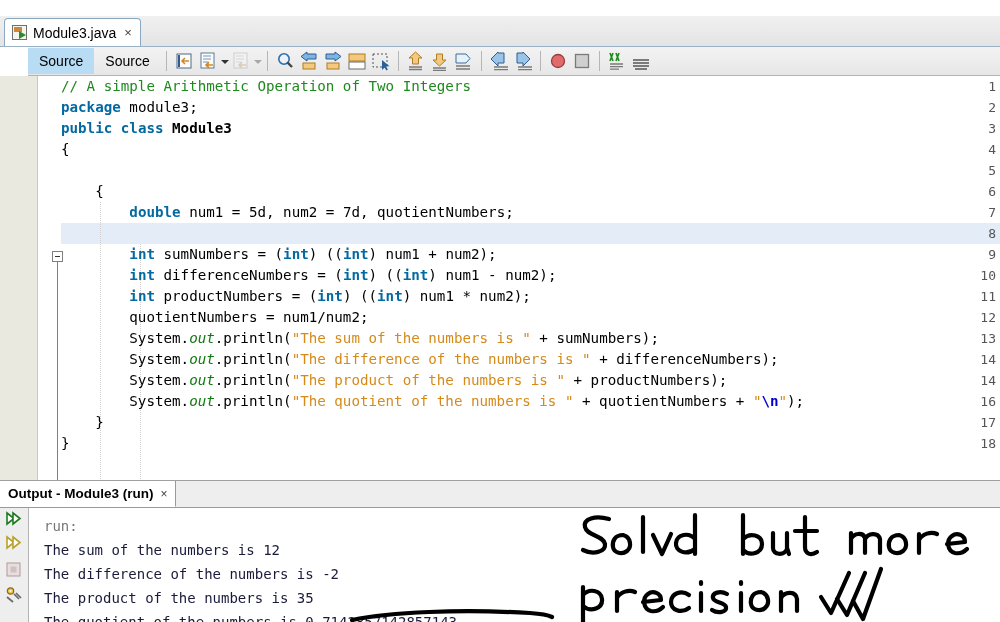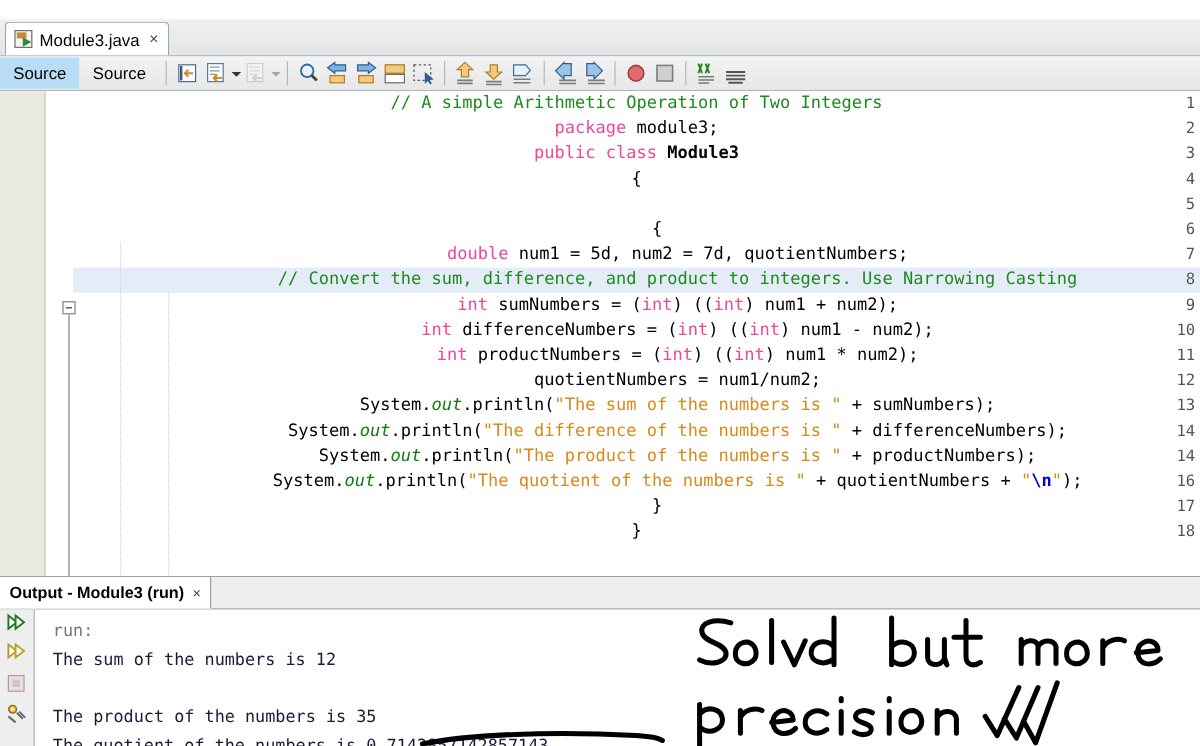--- a/index.html
+++ b/index.html
@@ -44,21 +44,21 @@
     content:"";position:absolute;right:0px;bottom:0px;
     width:0;height:0;border-left:7px solid #2d8a2d;
     border-top:4px solid transparent;border-bottom:4px solid transparent;
   }
 
   
   .toolbar{
     position:relative;height:28px;
     background:linear-gradient(#f3f3f3,#e7e7e7);
     border-bottom:1px solid #a9b7c4;
-    display:flex;align-items:center;
+    display:flex;align-items:center;margin-left:28px;
   }
   .viewtab{
     height:26px;display:flex;align-items:center;padding:0 11px;
     font-size:14px;color:#000;
   }
   .viewtab.active{background:#b8dcf4;}
   .tsep{width:1px;height:20px;background:#b6b6b6;margin:0 5px;}
   .tbtn{
     width:22px;height:22px;position:relative;display:inline-block;
     margin:0 1px;
@@ -87,29 +87,29 @@
   .foldcol{
     position:absolute;left:39px;top:0;width:22px;height:100%;
     background:#ffffff;
   }
   .lnum{
     position:absolute;right:4px;width:34px;text-align:right;
     font-family:"DejaVu Sans Mono","Liberation Mono",monospace;
     font-size:13px;color:#555;line-height:21px;height:21px;
   }
   .codearea{
-    position:absolute;left:61px;top:0;right:0;height:100%;text-align:center;
+    position:absolute;left:61px;top:0;right:0;height:100%;
   }
   .cline{
     position:absolute;left:0;right:0;height:21px;line-height:21px;
     font-family:"DejaVu Sans Mono","Liberation Mono",monospace;
     font-size:14.2px;white-space:pre;color:#000;
   }
   .hlfull{position:absolute;left:61px;right:0;height:21px;background:#e4edf7;}
-  .kw{color:#ec4899;}
+  .kw{color:#0369a1;font-weight:bold;}
   .cm{color:#1e8a1e;}
   .st{color:#d58a1a;}
   .bi{color:#0f7a0f;font-style:italic;}
   .bd{font-weight:bold;}
   .esc{color:#0000d0;font-weight:bold;}
   .indentguide{
     position:absolute;width:0;border-left:1px dotted #cfcfcf;
   }
   .foldbracket{
     position:absolute;border-left:1px solid #808080;
@@ -322,21 +322,20 @@
         <div class="lnum" style="top: 336px;">17</div>
         <div class="lnum" style="top: 357px;">18</div>
       </div>
     <div class="codearea" id="code-lines">
         <div class="cline" style="top: 0px;"><span class="cm">// A simple Arithmetic Operation of Two Integers</span></div>
         <div class="cline" style="top: 21px;"><span class="kw">package</span> module3;</div>
         <div class="cline" style="top: 42px;"><span class="kw">public</span> <span class="kw">class</span> <span class="bd">Module3</span></div>
         <div class="cline" style="top: 63px;">{</div>
         <div class="cline" style="top: 105px;">    {</div>
         <div class="cline" style="top: 126px;">        <span class="kw">double</span> num1 = 5d, num2 = 7d, quotientNumbers;</div>
-        <div class="cline" style="top: 147px;">        <span class="cm">// Convert the sum, difference, and product to integers. Use Narrowing Casting</span></div>
         <div class="cline" style="top: 168px;">        <span class="kw">int</span> sumNumbers = (<span class="kw">int</span>) ((<span class="kw">int</span>) num1 + num2);</div>
         <div class="cline" style="top: 189px;">        <span class="kw">int</span> differenceNumbers = (<span class="kw">int</span>) ((<span class="kw">int</span>) num1 - num2);</div>
         <div class="cline" style="top: 210px;">        <span class="kw">int</span> productNumbers = (<span class="kw">int</span>) ((<span class="kw">int</span>) num1 * num2);</div>
         <div class="cline" style="top: 231px;">        quotientNumbers = num1/num2;</div>
         <div class="cline" style="top: 252px;">        System.<span class="bi">out</span>.println(<span class="st">"The sum of the numbers is "</span> + sumNumbers);</div>
         <div class="cline" style="top: 273px;">        System.<span class="bi">out</span>.println(<span class="st">"The difference of the numbers is "</span> + differenceNumbers);</div>
         <div class="cline" style="top: 294px;">        System.<span class="bi">out</span>.println(<span class="st">"The product of the numbers is "</span> + productNumbers);</div>
         <div class="cline" style="top: 315px;">        System.<span class="bi">out</span>.println(<span class="st">"The quotient of the numbers is "</span> + quotientNumbers + <span class="st">"</span><span class="esc">\n</span><span class="st">"</span>);</div>
         <div class="cline" style="top: 336px;">    }</div>
         <div class="cline" style="top: 357px;">}</div>
@@ -375,20 +374,21 @@
             <circle cx="6.5" cy="6" r="3.2" fill="#f0c04a" stroke="#8a6a1a" stroke-width="1.2"></circle>
             <circle cx="6.5" cy="6" r="1.1" fill="#ffffff"></circle>
             <path d="M10 9 L15 14 M12 8 L17 13" stroke="#6a6a6a" stroke-width="1.7"></path>
             <path d="M3 12 L9 17" stroke="#6a6a6a" stroke-width="1.7"></path>
           </svg>
         </span>
       </div>
       <div class="outtext" id="output-lines">
           <div class="oline muted" style="top: 6px;">run:</div>
           <div class="oline" style="top: 30px;">The sum of the numbers is 12</div>
+          <div class="oline" style="top: 54px;">The difference of the numbers is -2</div>
           <div class="oline" style="top: 78px;">The product of the numbers is 35</div>
           <div class="oline" style="top: 102px;">The quotient of the numbers is 0.7142857142857143</div>
         </div>
 
     </div>
   </div>
 
   <svg class="ink" style="left:330px;top:588px;" width="300" height="34">
     <path d="M22 16 C 60 8, 130 5, 200 9 C 215 10, 218 11, 222 13" stroke="#000" stroke-width="4.2" fill="none" stroke-linecap="round"></path>
   </svg>

